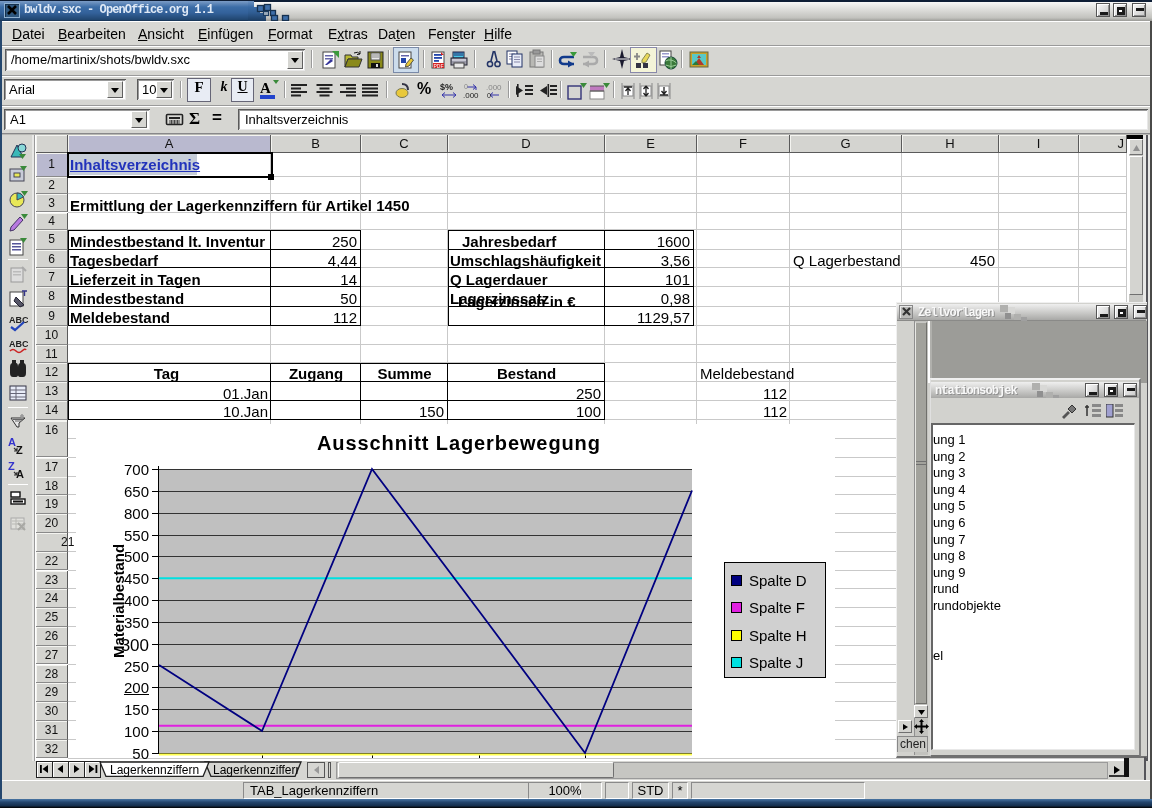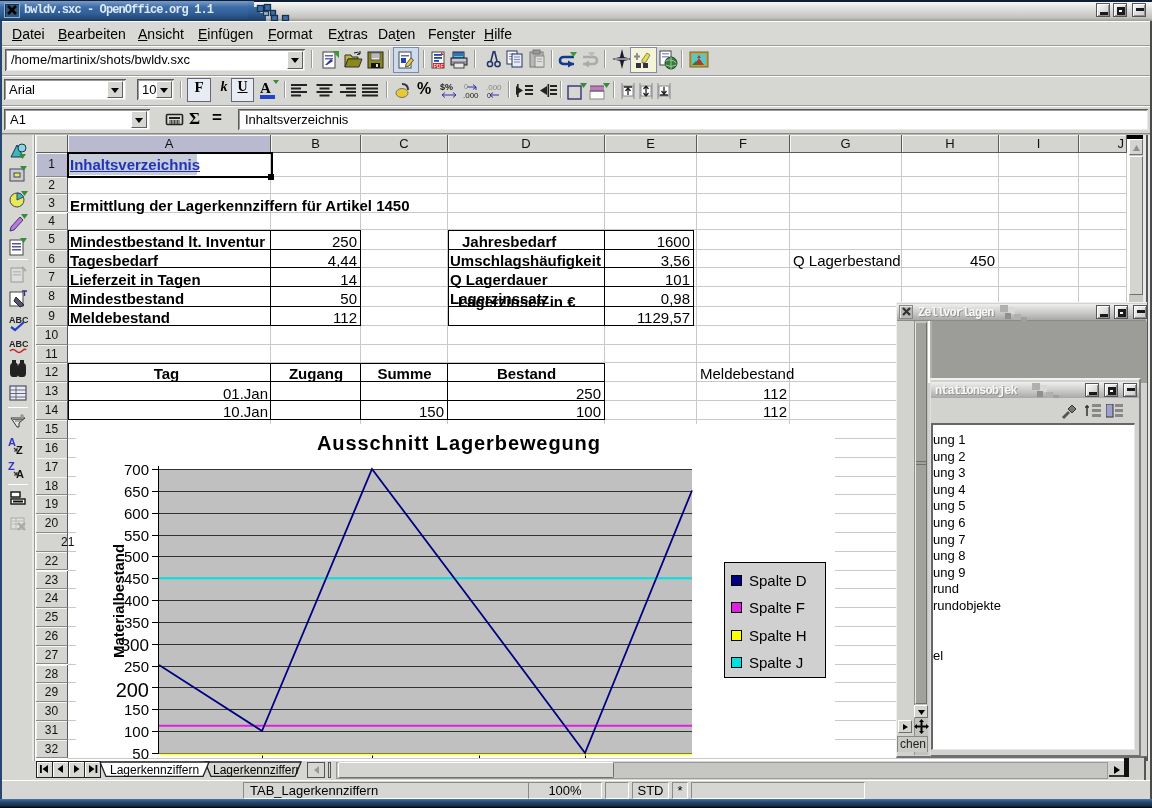--- a/index.html
+++ b/index.html
@@ -422,21 +422,21 @@
       <div class="rowhdr" style="top:249.7px;height:18.69999999999999px;line-height:18.69999999999999px;">6</div>
       <div class="rowhdr" style="top:268.4px;height:18.80000000000001px;line-height:18.80000000000001px;">7</div>
       <div class="rowhdr" style="top:287.2px;height:19.69999999999999px;line-height:19.69999999999999px;">8</div>
       <div class="rowhdr" style="top:306.9px;height:19.100000000000023px;line-height:19.100000000000023px;">9</div>
       <div class="rowhdr" style="top:326px;height:18.600000000000023px;line-height:18.600000000000023px;">10</div>
       <div class="rowhdr" style="top:344.6px;height:18.19999999999999px;line-height:18.19999999999999px;">11</div>
       <div class="rowhdr" style="top:362.8px;height:19.19999999999999px;line-height:19.19999999999999px;">12</div>
       <div class="rowhdr" style="top:382px;height:18.899999999999977px;line-height:18.899999999999977px;">13</div>
       <div class="rowhdr" style="top:400.9px;height:19.200000000000045px;line-height:19.200000000000045px;">14</div>
       <div class="rowhdr" style="top:420.1px;height:18.799999999999955px;line-height:18.799999999999955px;">15</div>
-      <div class="rowhdr" style="top:439px;height:21px;line-height:18.80000000000001px;">16</div>
+      <div class="rowhdr" style="top:421px;height:36px;line-height:18.80000000000001px;">16</div>
       <div class="rowhdr" style="top:457.7px;height:25px;line-height:18.80000000000001px;">17</div>
       <div class="rowhdr" style="top:476.5px;height:18.80000000000001px;line-height:18.80000000000001px;">18</div>
       <div class="rowhdr" style="top:495.3px;height:18.80000000000001px;line-height:18.80000000000001px;">19</div>
       <div class="rowhdr" style="top:514.1px;height:18.799999999999955px;line-height:18.799999999999955px;">20</div>
       <div class="rowhdr" style="top:532.9px;height:18.800000000000068px;line-height:18.800000000000068px;padding-left:25px;">21</div>
       <div class="rowhdr" style="top:551.7px;height:18.799999999999955px;line-height:18.799999999999955px;">22</div>
       <div class="rowhdr" style="top:570.5px;height:18.799999999999955px;line-height:18.799999999999955px;">23</div>
       <div class="rowhdr" style="top:589.3px;height:18.800000000000068px;line-height:18.800000000000068px;">24</div>
       <div class="rowhdr" style="top:608.1px;height:18.799999999999955px;line-height:18.799999999999955px;">25</div>
       <div class="rowhdr" style="top:626.9px;height:18.800000000000068px;line-height:18.800000000000068px;">26</div>
@@ -556,21 +556,21 @@
       <div class="abs" style="left:76px;top:424px;width:759px;height:334px;background:#fff;"></div>
       <div class="abs" style="left:317px;top:432px;font-size:20px;letter-spacing:0.9px;font-weight:bold;color:#000;white-space:nowrap;">Ausschnitt Lagerbewegung</div>
       <div class="abs" style="left:159px;top:469px;width:533px;height:284px;background:#c0c0c0;"></div>
       <div class="abs" style="left:159px;top:469px;width:533px;height:1px;background:#333;"></div>
       <div class="abs" style="left:108px;top:461px;width:41px;text-align:right;font-size:15px;">700</div>
       <div class="abs" style="left:152px;top:469px;width:7px;height:1px;background:#000;"></div>
       <div class="abs" style="left:159px;top:490.846px;width:533px;height:1px;background:#333;"></div>
       <div class="abs" style="left:108px;top:482.846px;width:41px;text-align:right;font-size:15px;">650</div>
       <div class="abs" style="left:152px;top:490.846px;width:7px;height:1px;background:#000;"></div>
       <div class="abs" style="left:159px;top:512.692px;width:533px;height:1px;background:#333;"></div>
-      <div class="abs" style="left:108px;top:504.692px;width:41px;text-align:right;font-size:15px;">600</div>
+      <div class="abs" style="left:108px;top:504.692px;width:41px;text-align:right;font-size:15px;">800</div>
       <div class="abs" style="left:152px;top:512.692px;width:7px;height:1px;background:#000;"></div>
       <div class="abs" style="left:159px;top:534.538px;width:533px;height:1px;background:#333;"></div>
       <div class="abs" style="left:108px;top:526.538px;width:41px;text-align:right;font-size:15px;">550</div>
       <div class="abs" style="left:152px;top:534.538px;width:7px;height:1px;background:#000;"></div>
       <div class="abs" style="left:159px;top:556.384px;width:533px;height:1px;background:#333;"></div>
       <div class="abs" style="left:108px;top:548.384px;width:41px;text-align:right;font-size:15px;">500</div>
       <div class="abs" style="left:152px;top:556.384px;width:7px;height:1px;background:#000;"></div>
       <div class="abs" style="left:159px;top:578.23px;width:533px;height:1px;background:#333;"></div>
       <div class="abs" style="left:108px;top:570.23px;width:41px;text-align:right;font-size:15px;">450</div>
       <div class="abs" style="left:152px;top:578.23px;width:7px;height:1px;background:#000;"></div>
@@ -580,21 +580,21 @@
       <div class="abs" style="left:159px;top:621.922px;width:533px;height:1px;background:#333;"></div>
       <div class="abs" style="left:108px;top:613.922px;width:41px;text-align:right;font-size:15px;">350</div>
       <div class="abs" style="left:152px;top:621.922px;width:7px;height:1px;background:#000;"></div>
       <div class="abs" style="left:159px;top:643.768px;width:533px;height:1px;background:#333;"></div>
       <div class="abs" style="left:108px;top:635.768px;width:41px;text-align:right;font-size:17px;">300</div>
       <div class="abs" style="left:152px;top:643.768px;width:7px;height:1px;background:#000;"></div>
       <div class="abs" style="left:159px;top:665.614px;width:533px;height:1px;background:#333;"></div>
       <div class="abs" style="left:108px;top:657.614px;width:41px;text-align:right;font-size:15px;">250</div>
       <div class="abs" style="left:152px;top:665.614px;width:7px;height:1px;background:#000;"></div>
       <div class="abs" style="left:159px;top:687.46px;width:533px;height:1px;background:#333;"></div>
-      <div class="abs" style="left:108px;top:679.46px;width:41px;text-align:right;font-size:20px;">200</div>
+      <div class="abs" style="left:108px;top:679.46px;width:41px;text-align:right;font-size:15px;text-decoration:underline;">200</div>
       <div class="abs" style="left:152px;top:687.46px;width:7px;height:1px;background:#000;"></div>
       <div class="abs" style="left:159px;top:709.306px;width:533px;height:1px;background:#333;"></div>
       <div class="abs" style="left:108px;top:701.306px;width:41px;text-align:right;font-size:15px;">150</div>
       <div class="abs" style="left:152px;top:709.306px;width:7px;height:1px;background:#000;"></div>
       <div class="abs" style="left:159px;top:731.152px;width:533px;height:1px;background:#333;"></div>
       <div class="abs" style="left:108px;top:723.152px;width:41px;text-align:right;font-size:15px;">100</div>
       <div class="abs" style="left:152px;top:731.152px;width:7px;height:1px;background:#000;"></div>
       <div class="abs" style="left:159px;top:752.998px;width:533px;height:1px;background:#333;"></div>
       <div class="abs" style="left:108px;top:744.998px;width:41px;text-align:right;font-size:15px;">50</div>
       <div class="abs" style="left:152px;top:752.998px;width:7px;height:1px;background:#000;"></div>

